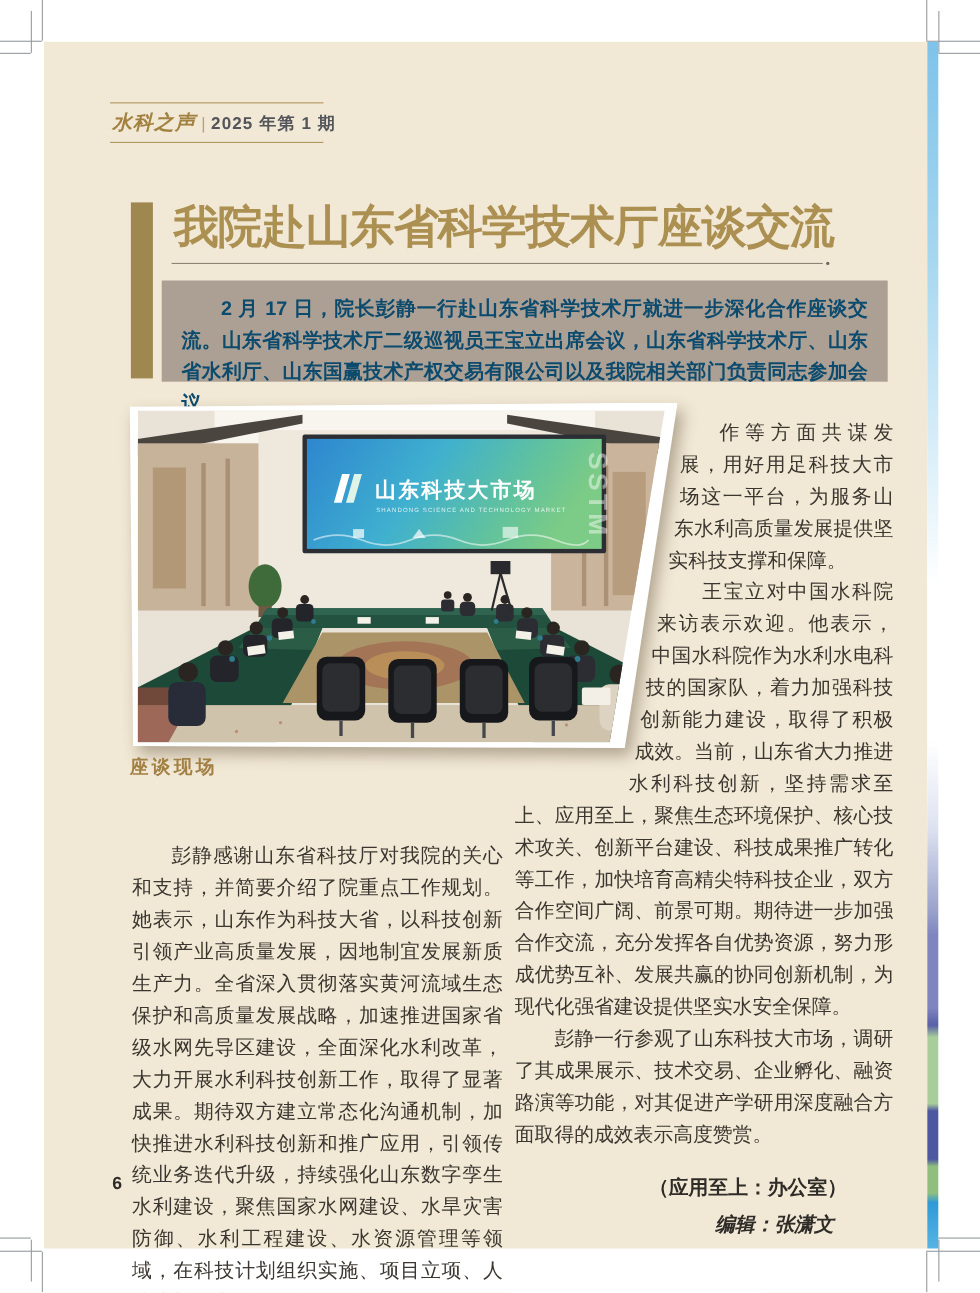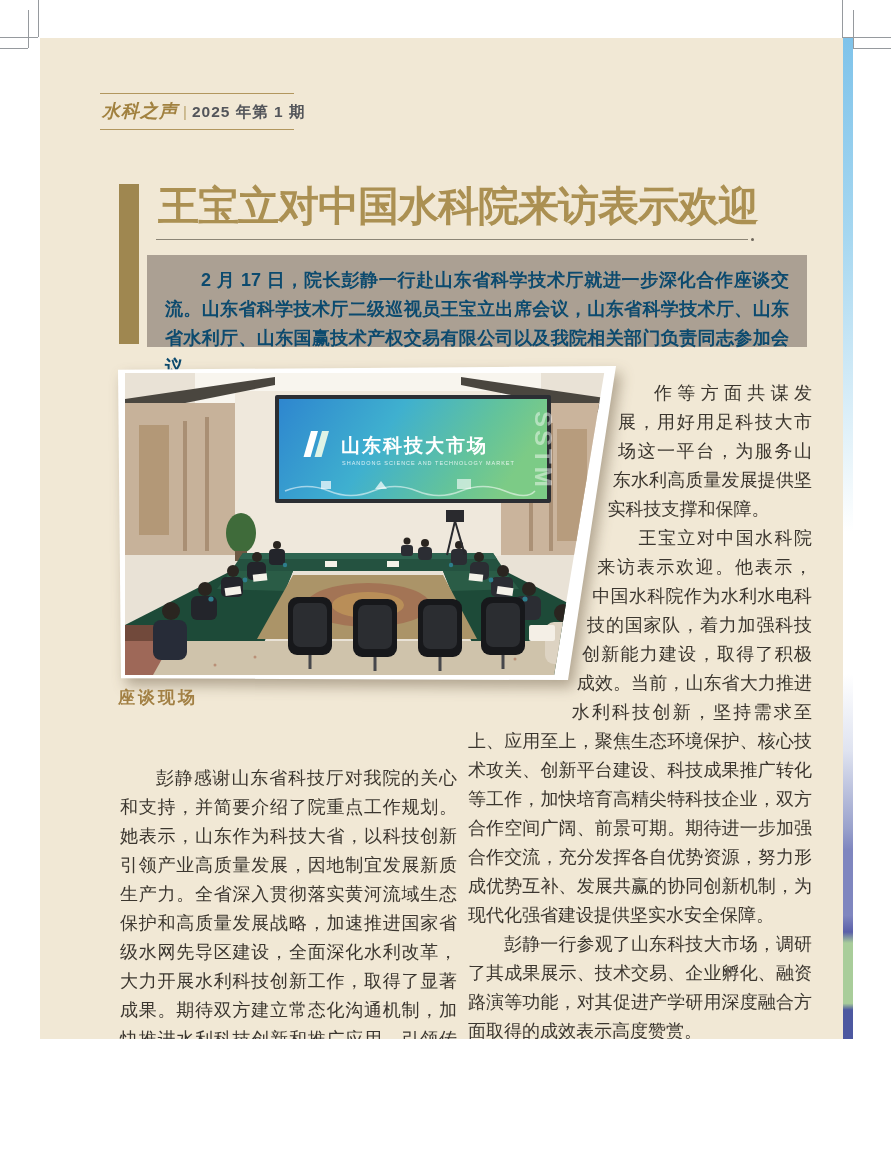--- a/index.html
+++ b/index.html
@@ -1,16 +1,16 @@
 <!DOCTYPE html>
 <html><head>
 <meta charset="utf-8">
 <style>
   html,body{margin:0;padding:0;background:#ffffff;}
-  .canvas{position:relative;width:891px;height:1039px;background:#ffffff;overflow:hidden;
+  .canvas{position:relative;width:891px;height:1175px;background:#ffffff;overflow:hidden;
           font-family:"Liberation Sans",sans-serif;}
   
   .page{position:absolute;left:40px;top:38px;width:803px;height:1097px;background:#f1e8d5;}
   .side-strip{position:absolute;left:843px;top:38px;width:10px;height:1097px;
     background:linear-gradient(180deg,
       #7fc3ea 0%,#a6d7f0 18%,#eef7fb 40%,#ffffff 45%,#ffffff 58%,
       #dfe3f0 65%,#9aa2cc 72%,#7f86bf 74%,#7f86bf 80%,#5a5fa8 81.5%,
       #a9cd9a 82.5%,#a9cd9a 88%,#4d58a0 88.6%,#4d58a0 92.6%,
       #8fbe7e 93.2%,#8fbe7e 95.4%,#2f9ad8 96.2%,#56b4e4 100%);}
   
@@ -79,21 +79,21 @@
   <div class="cm" style="left:853px;top:1125px;width:38px;height:1px;"></div>
 
   <div class="page"></div>
   <div class="side-strip"></div>
 
   <div class="masthead">
     <span class="brand">水科之声</span><span class="m-sep">|</span><span class="issue">2025 年第 1 期</span>
   </div>
 
   <div class="accent-bar"></div>
-  <h1 class="title">王宝立对中国水科院来访表示欢迎</h1>
+  <h1 class="title">我院赴山东省科学技术厅座谈交流</h1>
   <div class="title-rule">
       <i class="dot"></i>
     </div>
 
   <div class="lead-box">
     <p>2 月 17 日，院长彭静一行赴山东省科学技术厅就进一步深化合作座谈交流。山东省科学技术厅二级巡视员王宝立出席会议，山东省科学技术厅、山东省水利厅、山东国赢技术产权交易有限公司以及我院相关部门负责同志参加会议。</p>
   </div>
 
   <div class="photo-wrap">
     <div class="photo">

